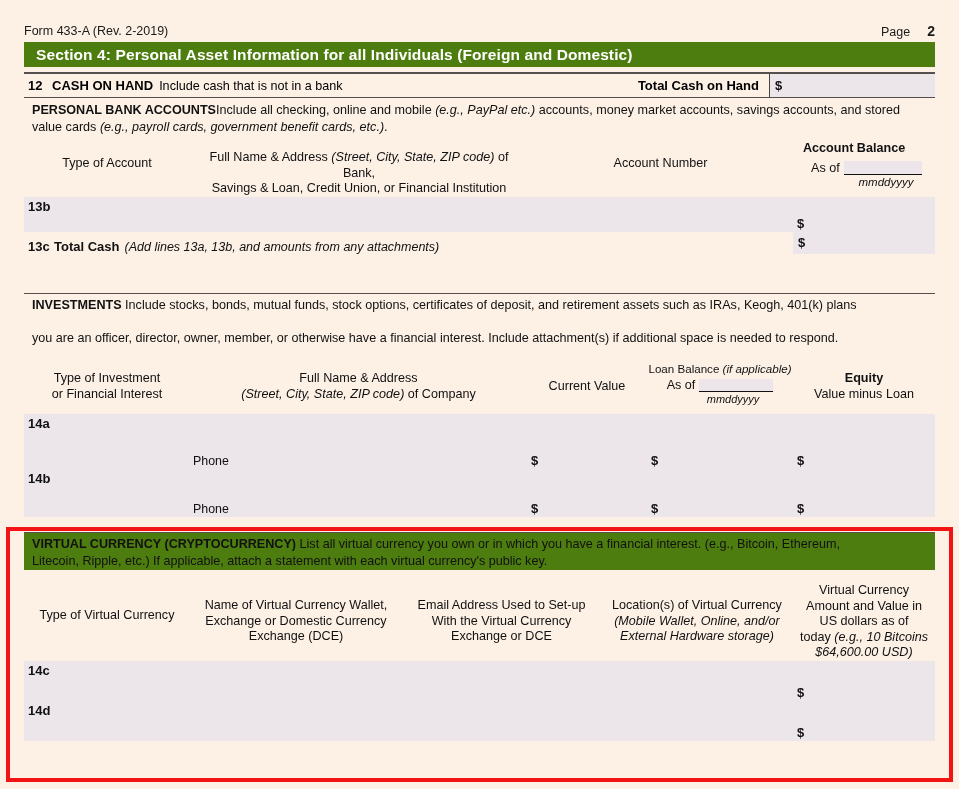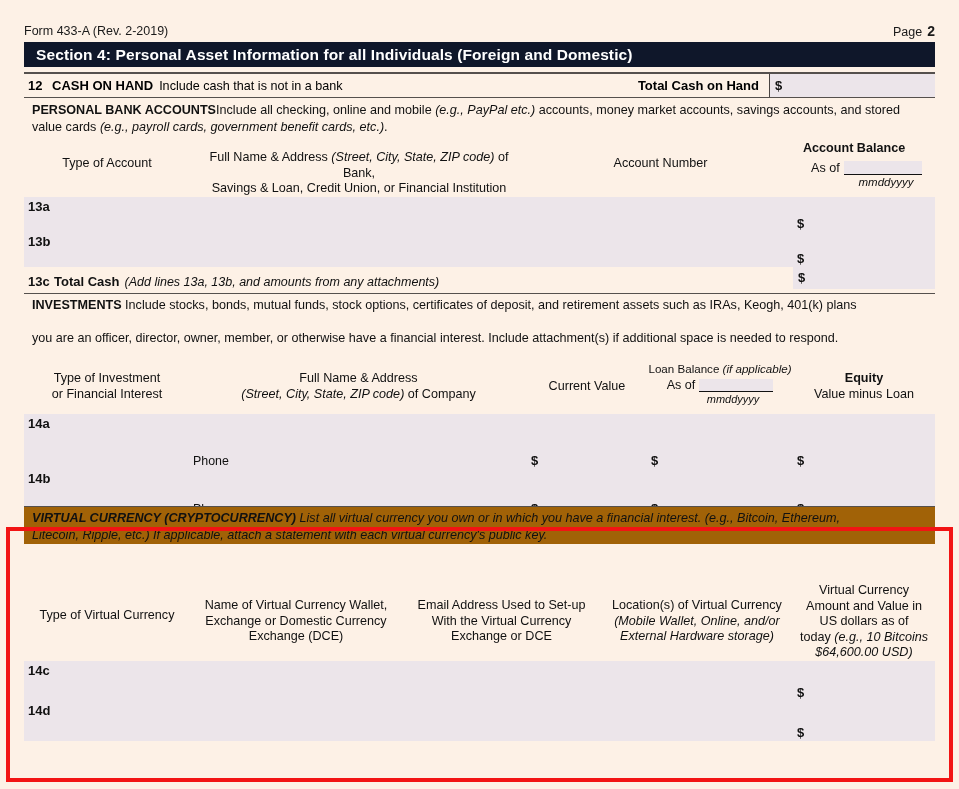--- a/index.html
+++ b/index.html
@@ -27,31 +27,31 @@
     top: 22px;
     left: 24px;
     right: 24px;
     height: 18px;
     display: flex;
     justify-content: space-between;
     align-items: center;
     font-size: 12.5px;
     color: #1a1a1a;
   }
-  .meta-right { display: flex; align-items: baseline; gap: 5px; }
+  .meta-right { display: flex; align-items: baseline; gap: 17px; }
   .meta-page-num { font-weight: bold; font-size: 14px; }
 
   
   .section-banner {
     position: absolute;
     top: 42px;
     left: 24px;
     right: 24px;
     height: 25px;
-    background: #0f172a;
+    background: #4d7c0f;
     color: #ffffff;
     font-size: 15.5px;
     font-weight: bold;
     display: flex;
     align-items: center;
     padding-left: 12px;
     box-sizing: border-box;
     letter-spacing: .1px;
   }
 
@@ -280,30 +280,20 @@
         <div class="asof-wrap" style="padding-top:4px;">
           <span class="asof-line">
             <span>As of</span>
             <span class="asof-blank"></span>
           </span>
           <div class="mmdd" style="width:auto; margin-left:26px; text-align:center;">mmddyyyy</div>
         </div>
       </td>
     </tr>
 
-    <tr>
-      <td class="hr-thick fill" style="height:35px;">
-        <div class="rownum">13a</div>
-      </td>
-      <td class="hr-thick vr fill"></td>
-      <td class="hr-thick vr fill"></td>
-      <td class="hr-thick vr-dark fill">
-        <span class="dollar-abs">$</span>
-      </td>
-    </tr>
 
     <tr>
       <td class="hr-thin fill" style="height:35px;">
         <div class="rownum">13b</div>
       </td>
       <td class="hr-thin vr fill"></td>
       <td class="hr-thin vr fill"></td>
       <td class="hr-thin vr-dark fill">
         <span class="dollar-abs">$</span>
       </td>
@@ -405,21 +395,21 @@
       <td class="hr-thin vr fill">
         <span class="dollar-abs">$</span>
       </td>
       <td class="hr-thin vr-dark fill">
         <span class="dollar-abs">$</span>
       </td>
     </tr>
   </tbody>
     </table>
 
-  <div class="para" style="top:506px; height:38px; border-top:1.8px solid #55504d; background:#a16207;font-style:italic;">
+  <div class="para" style="top:532px; height:38px; border-top:1.8px solid #55504d; background:#4d7c0f;">
     <b>VIRTUAL CURRENCY (CRYPTOCURRENCY)</b><span> List all virtual currency you own or in which you have a financial interest. (e.g., Bitcoin, Ethereum,</span><br>
     <span>Litecoin, Ripple, etc.) If applicable, attach a statement with each virtual currency's public key.</span>
   </div>
 
   <table class="tbl" style="top:578px;">
     <colgroup>
       <col style="width:166px">
       <col style="width:212px">
       <col style="width:199px">
       <col style="width:192px">

